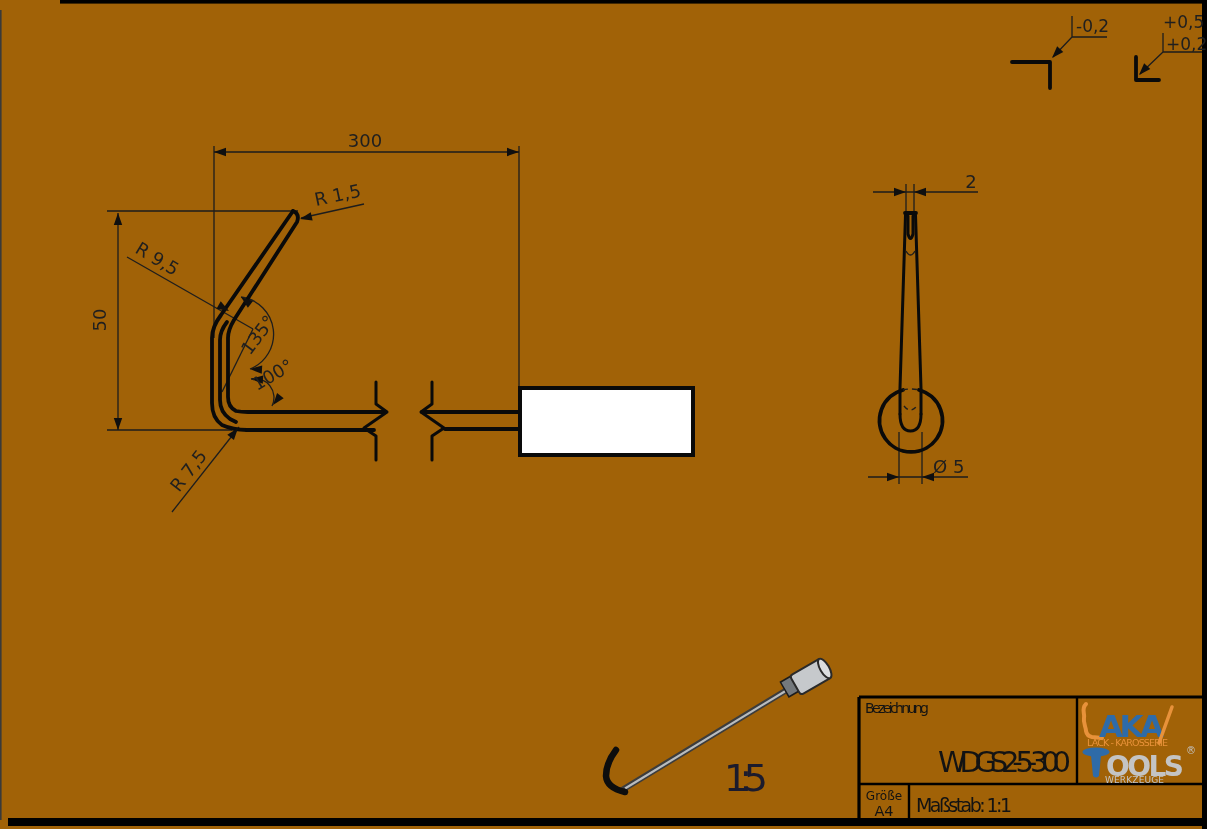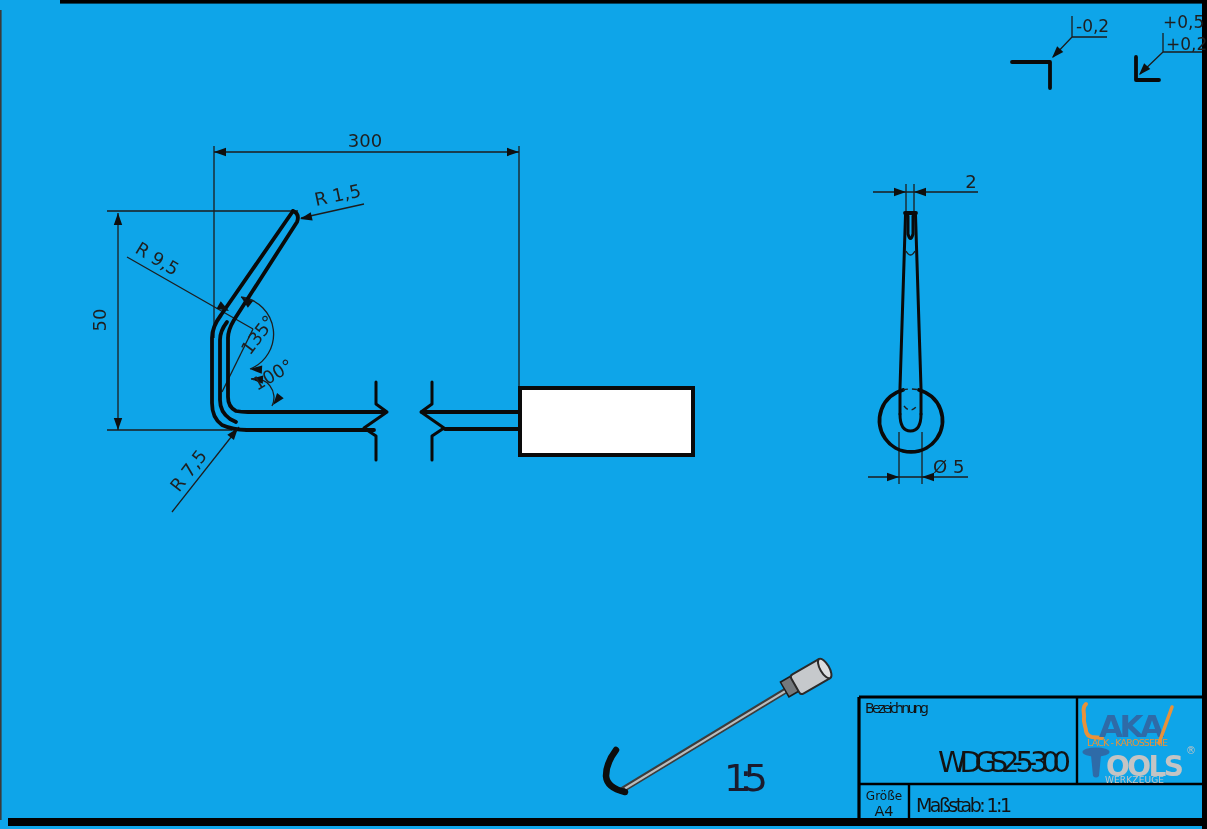--- a/index.html
+++ b/index.html
@@ -1,16 +1,16 @@
 <!DOCTYPE html>
 <html><head>
 <meta charset="utf-8">
 <style>
   html,body{margin:0;padding:0;background:#ffffff;}
-  #stage-wrap{position:relative;width:1207px;height:829px;background:#0ea5e9;overflow:hidden;
+  #stage-wrap{position:relative;width:1207px;height:829px;background:#a16207;overflow:hidden;
               font-family:"DejaVu Sans",sans-serif;}
   svg text{font-family:"DejaVu Sans",sans-serif;}
   .thick{stroke:#0a0a0a;stroke-width:3.8;fill:none;stroke-linecap:round;stroke-linejoin:round;}
   .med{stroke:#0a0a0a;stroke-width:3;fill:none;stroke-linecap:round;stroke-linejoin:round;}
   .thin{stroke:#1d1d1d;stroke-width:1.3;fill:none;}
   .dash{stroke:#1d1d1d;stroke-width:1.4;fill:none;stroke-dasharray:5 4;}
   .arr{fill:#0f0f0f;}
   .dim-text{font-size:18px;fill:#1f1f1f;}
   .dim-text-sm{font-size:17px;fill:#1f1f1f;}
   .tb-text{fill:#131313;}

